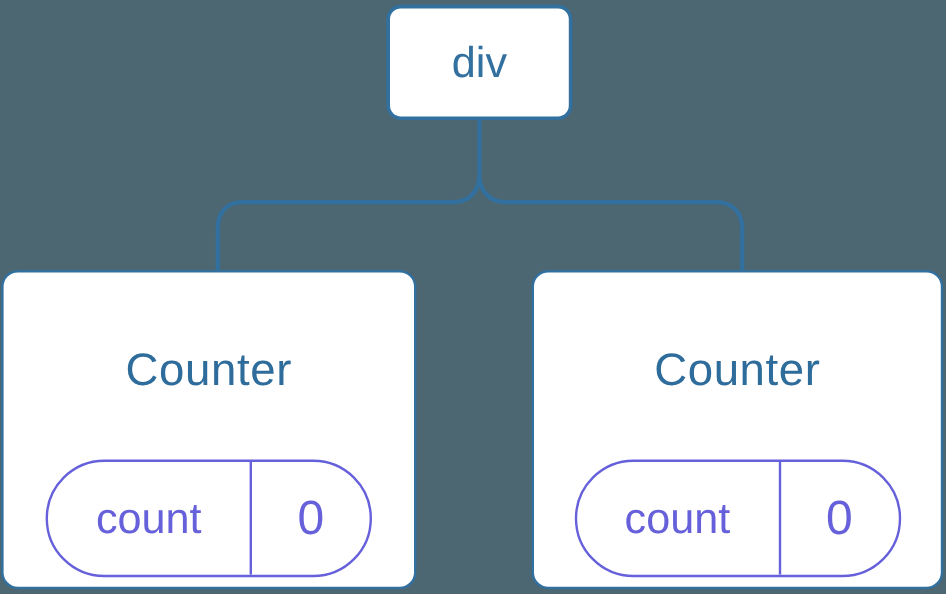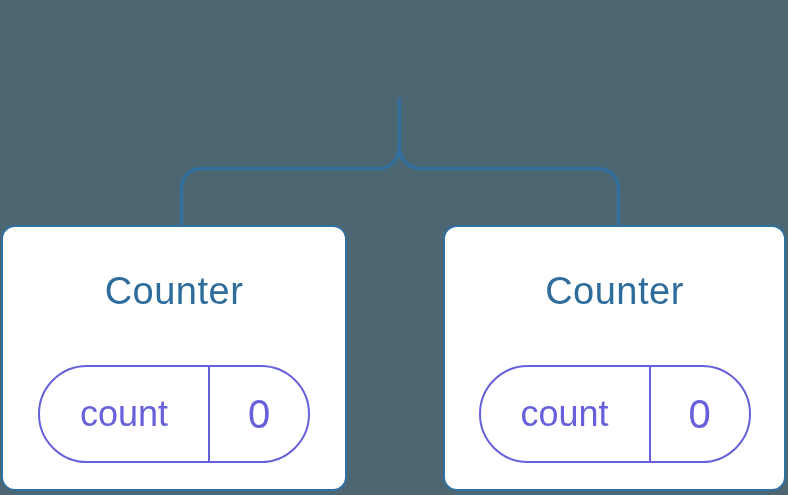--- a/index.html
+++ b/index.html
@@ -38,21 +38,21 @@
   .card {
     position: absolute;
     top: 225px;
     height: 266px;
     background: #ffffff;
     border: 2.5px solid #31709F;
     border-radius: 14px;
     display: flex;
     flex-direction: column;
     align-items: center;
-    padding-top: 42px;
+    padding-top: 60px;
     z-index: 1;
   }
   .card-left  { left: 1px;   width: 346px; }
   .card-right { left: 443px; width: 343px; }
   .card-title {
     font-size: 38px;
     line-height: 44px;
     color: #2E6D9B;
     letter-spacing: 0.5px;
   }
@@ -88,20 +88,23 @@
 <body>
 
 <div class="stage">
 
   <svg class="connector" width="788" height="495" viewBox="0 0 788 495" xmlns="http://www.w3.org/2000/svg">
     <path d="M 399.5 99 L 399.5 146
              M 399.5 146 C 399.5 159 391 168.5 378 168.5 L 202 168.5 C 189 168.5 181.5 177 181.5 190 L 181.5 226
              M 399.5 146 C 399.5 159 408 168.5 421 168.5 L 597 168.5 C 610 168.5 618.5 177 618.5 190 L 618.5 226" fill="none" stroke="#31709F" stroke-width="3.5" stroke-linecap="round"></path>
   </svg>
 
+  <div class="node-root">
+    <span>div</span>
+  </div>
 
   <div class="card card-left">
     <div class="card-title">Counter</div>
     <div class="state-pill">
       <div class="state-key">count</div>
       <div class="state-value">0</div>
     </div>
   </div>
 
   <div class="card card-right">

